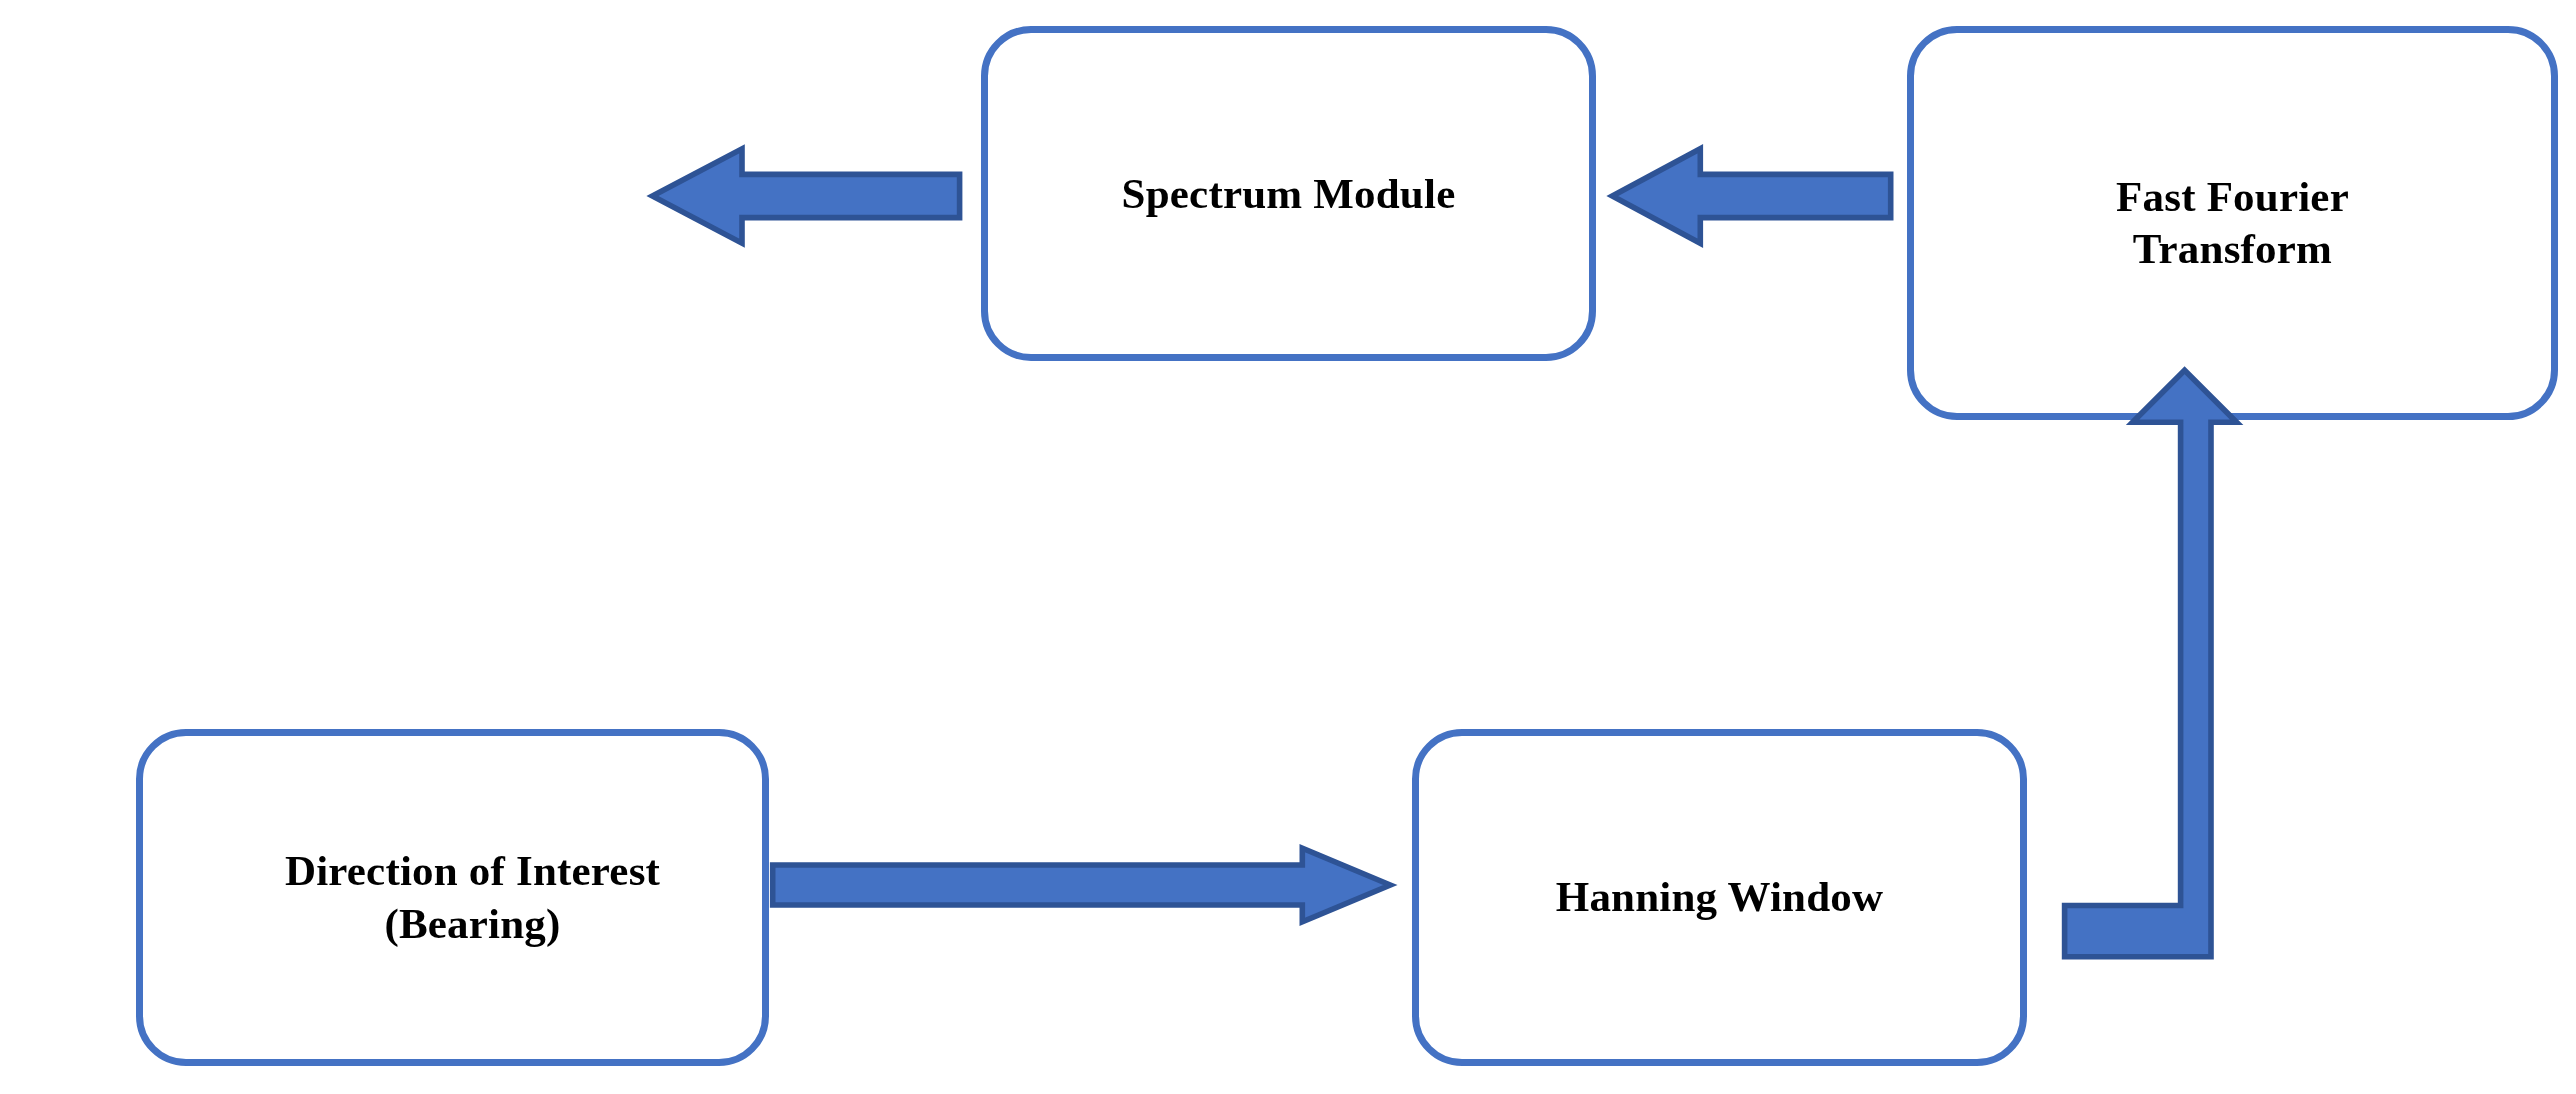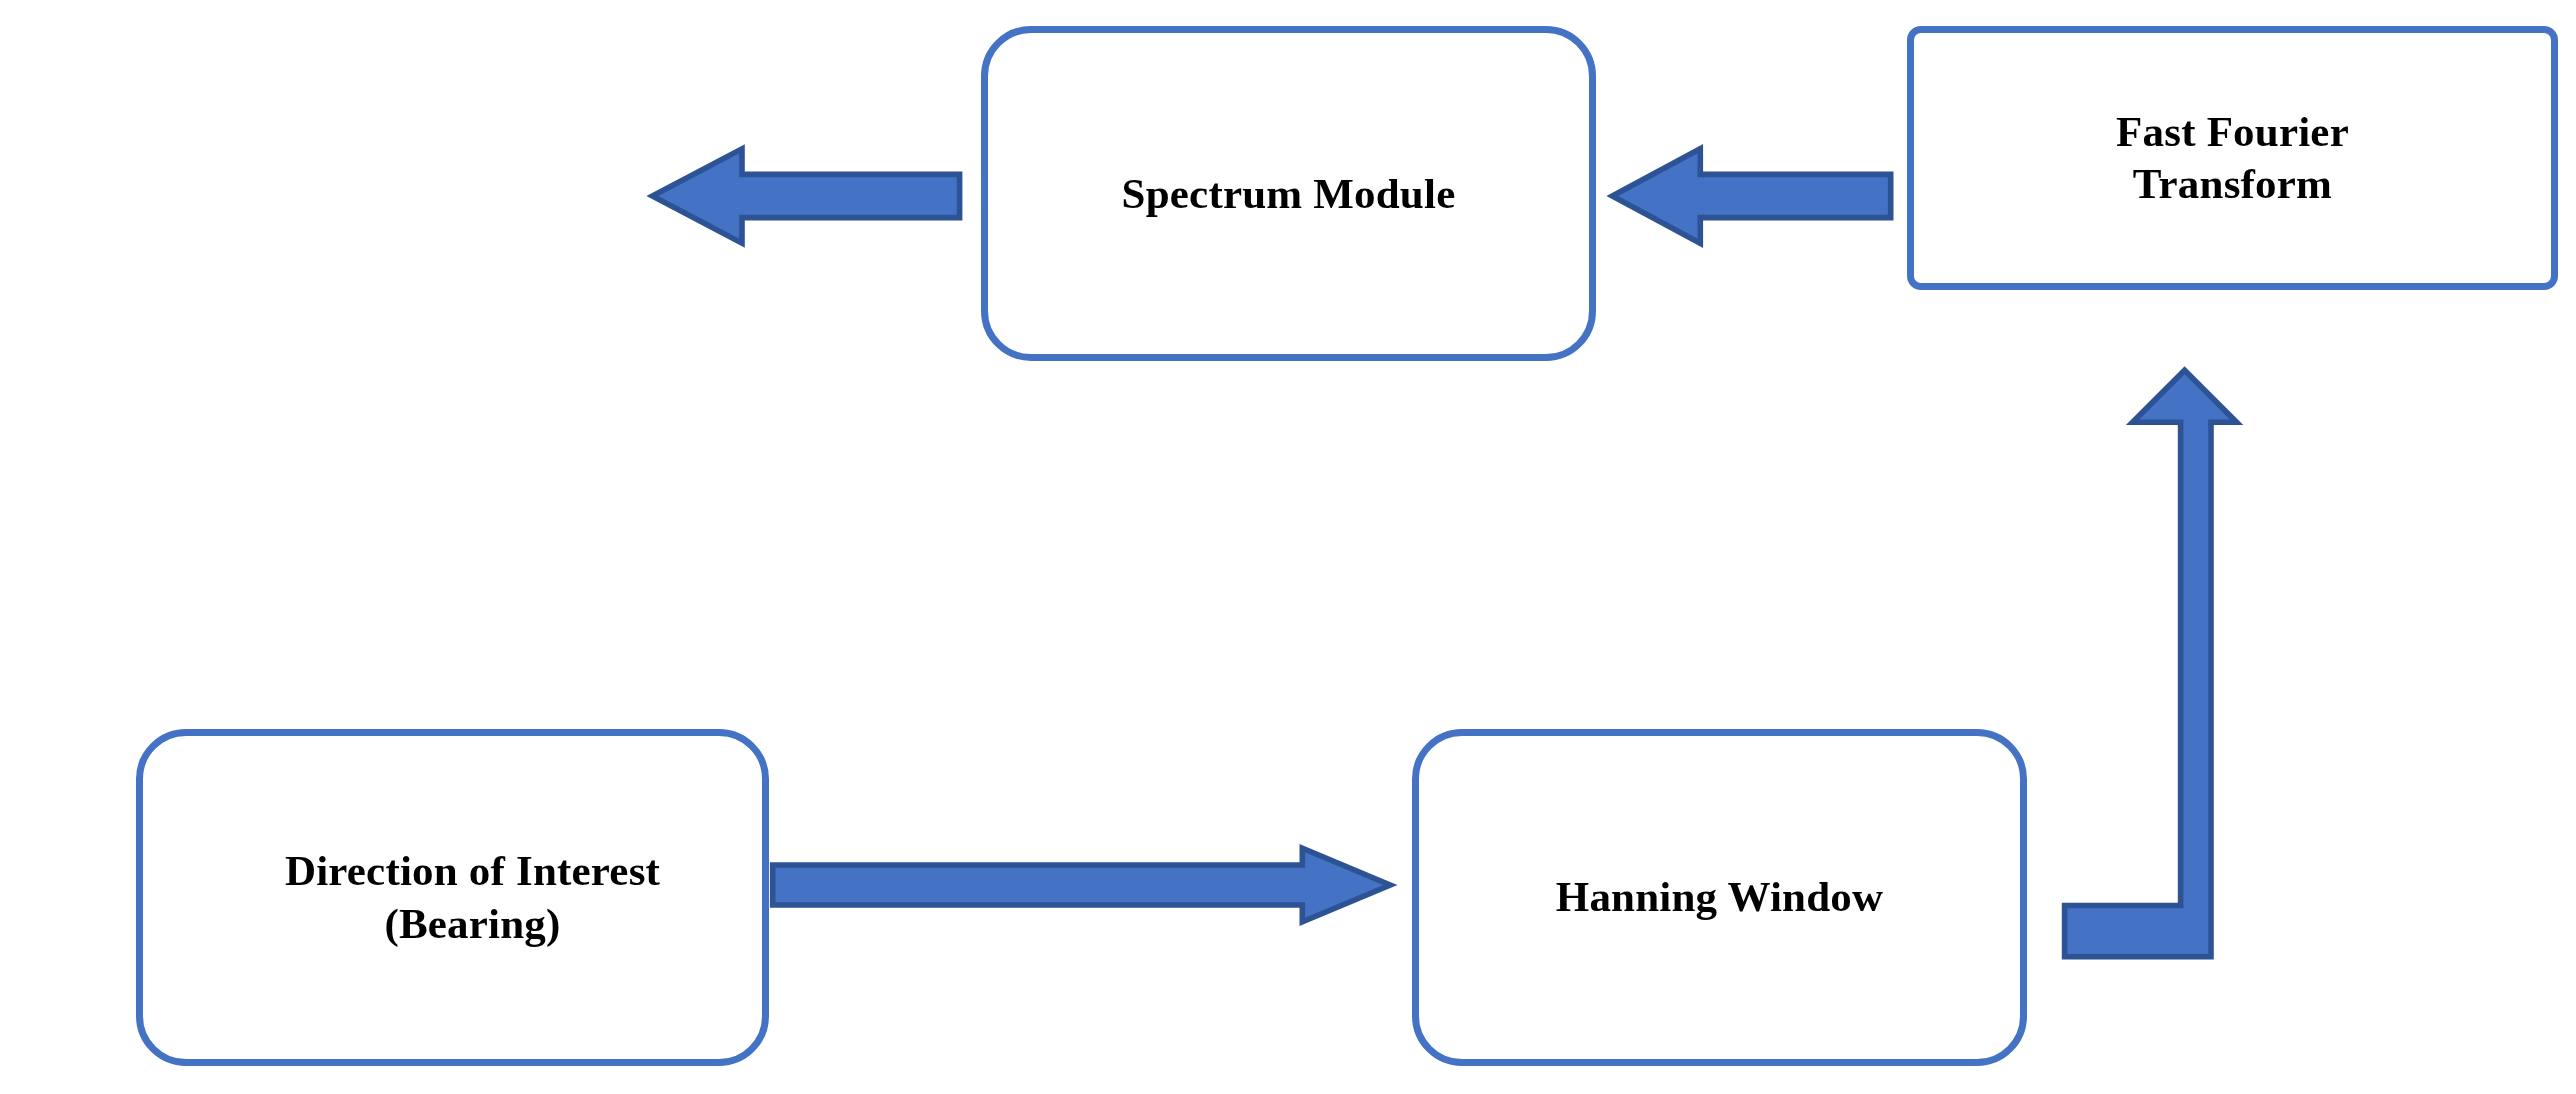--- a/index.html
+++ b/index.html
@@ -35,21 +35,21 @@
     font-size: 43px;
     line-height: 1.22;
     color: #000000;
     letter-spacing: 0.2px;
     white-space: pre-line;
     padding: 0 11.2px;
   }
   
   #node-dc-removal      { left: 17.6px;   top: 26.4px;   width: 615px;  height: 335px; }
   #node-spectrum-module { left: 981px; top: 26.4px;   width: 615px;  height: 335px; }
-  #node-fft             { left: 1907px; top: 26.4px;   width: 651px;  height: 264px; border-radius: 14px; }
+  #node-fft             { left: 1907px; top: 26.4px;   width: 651px;  height: 394px; }
   #node-direction       { left: 136px;  top: 729px;  width: 633px;  height: 337px; padding-left: 40px; }
   #node-hanning         { left: 1412px; top: 729px;  width: 615px;  height: 337px; }
 
   .arrow-svg {
     position: absolute;
     overflow: visible;
   }
   #arrow-spectrum-to-dc  { left: 649px;  top: 144px; width: 314px;  height: 104px; }
   #arrow-fft-to-spectrum { left: 1609px; top: 144px; width: 285px;  height: 104px; }
   #arrow-direction-to-hanning { left: 769px; top: 845px; width: 625px; height: 80px; }

